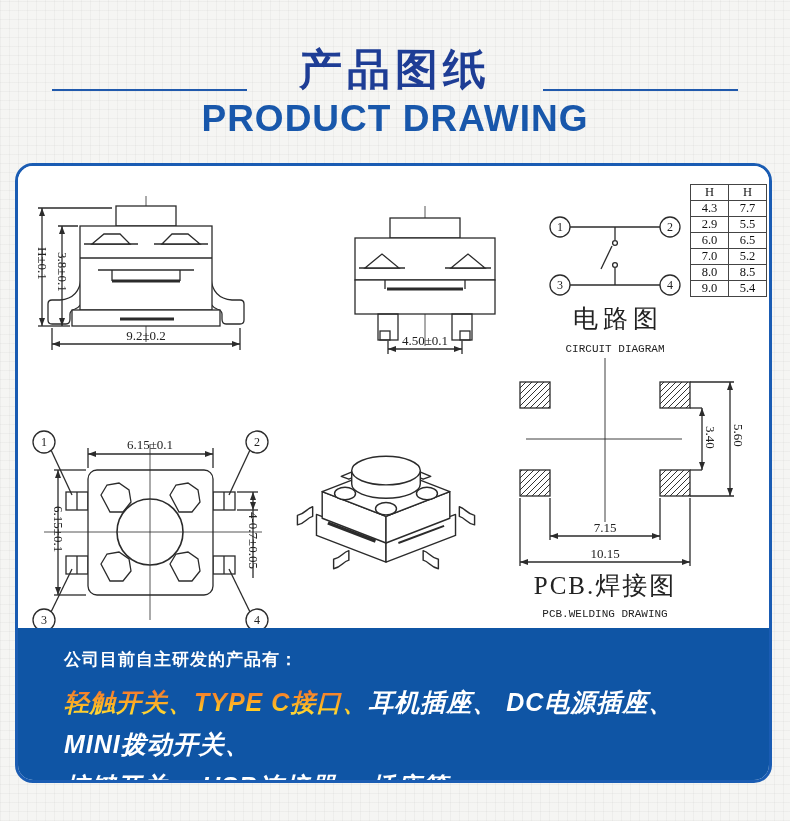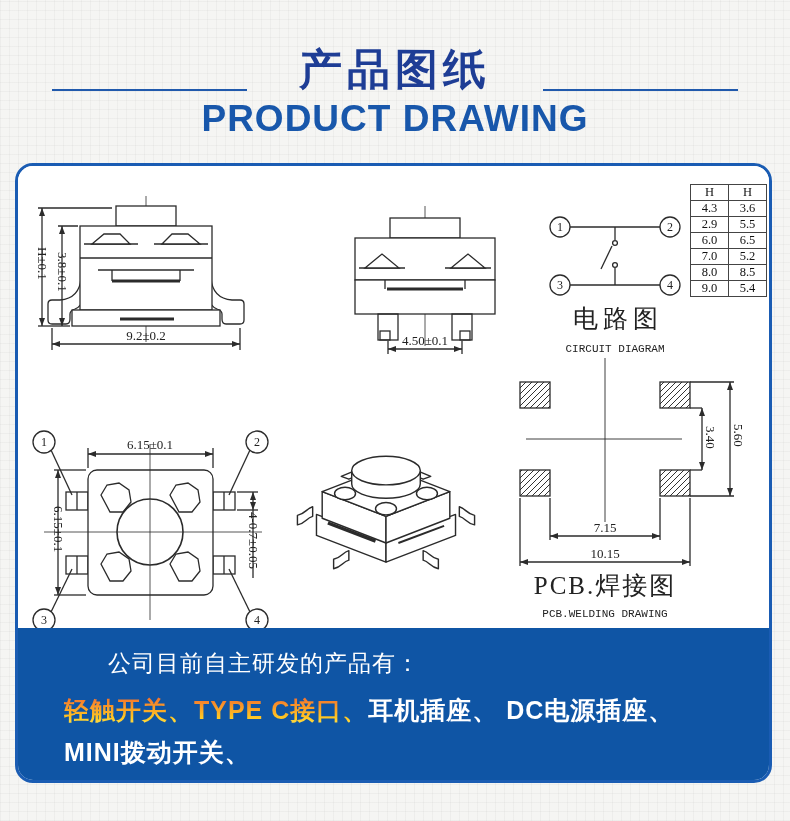--- a/index.html
+++ b/index.html
@@ -31,22 +31,22 @@
   .balloon-num{font-size:12px;}
 
   .htable{position:absolute;left:672px;top:18px;border-collapse:collapse;
     font-family:"Liberation Serif",serif;font-size:12.5px;color:#111;}
   .htable td{border:1.5px solid #444;width:37px;height:13.5px;text-align:center;padding:0;}
 
   .info{
     position:absolute;left:0;top:462px;width:751px;height:158px;
     background:#0f55a5;box-sizing:border-box;padding:20px 30px 0 46px;color:#fff;
   }
-  .info .intro{font-size:23px;font-weight:normal;letter-spacing:1px;margin-left:44px;}
-  .info .items{font-size:25px;font-weight:bold;letter-spacing:1px;line-height:1.68;margin-top:10px;}
+  .info .intro{font-size:17px;font-weight:bold;letter-spacing:1px;}
+  .info .items{font-size:25px;font-weight:bold;letter-spacing:1px;line-height:1.68;margin-top:10px;font-style:italic;}
   .hl{
     color:#ffa82b;
     background:linear-gradient(180deg,#f4762d 8%,#ffc823 78%,#ffe04a 100%);
     -webkit-background-clip:text;background-clip:text;
     -webkit-text-fill-color:transparent;
   }
 </style>
 </head>
 <body>
 
@@ -156,21 +156,21 @@
     </svg>
 
     <table class="htable">
       <tbody>
           <tr>
         <td>H</td>
         <td>H</td>
       </tr>
       <tr>
             <td>4.3</td>
-            <td>3.6</td>
+            <td>7.7</td>
           </tr>
       <tr>
             <td>2.9</td>
             <td>5.5</td>
           </tr>
       <tr>
             <td>6.0</td>
             <td>6.5</td>
           </tr>
       <tr>

